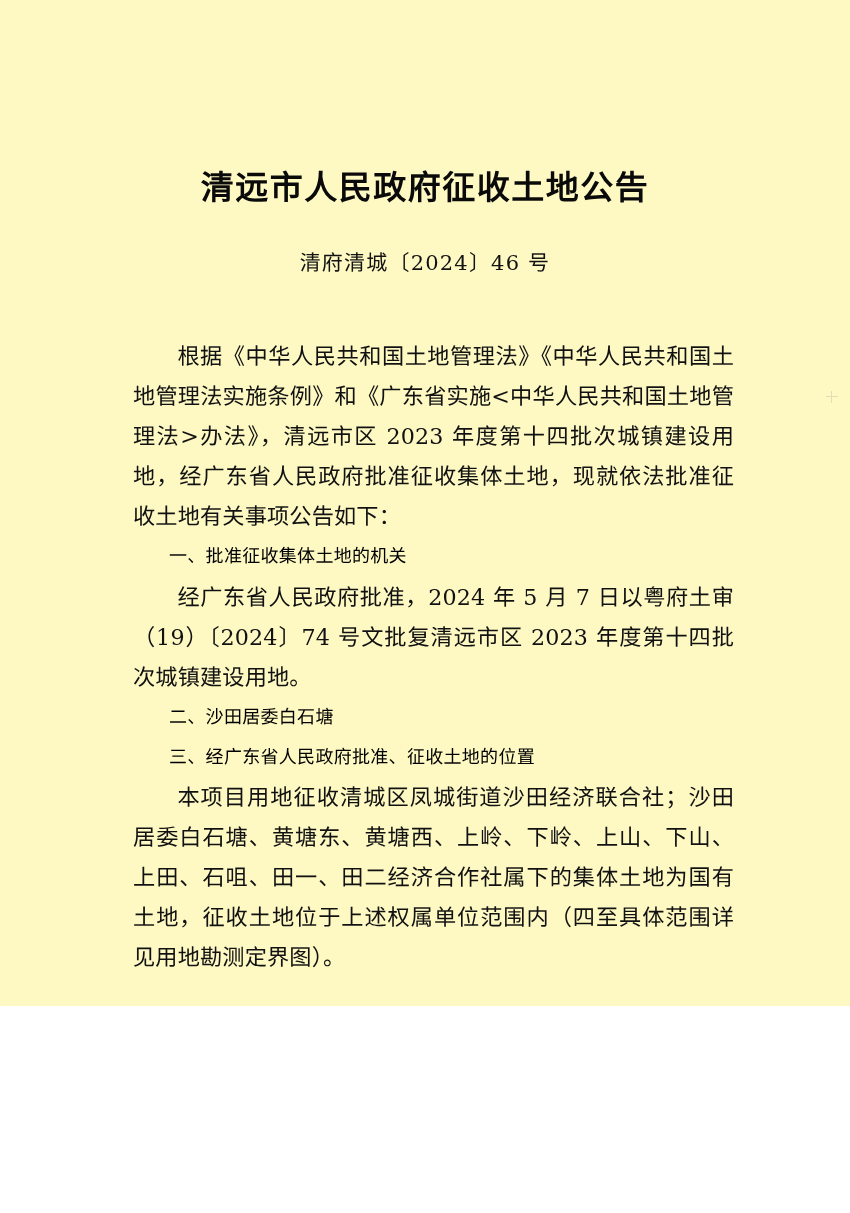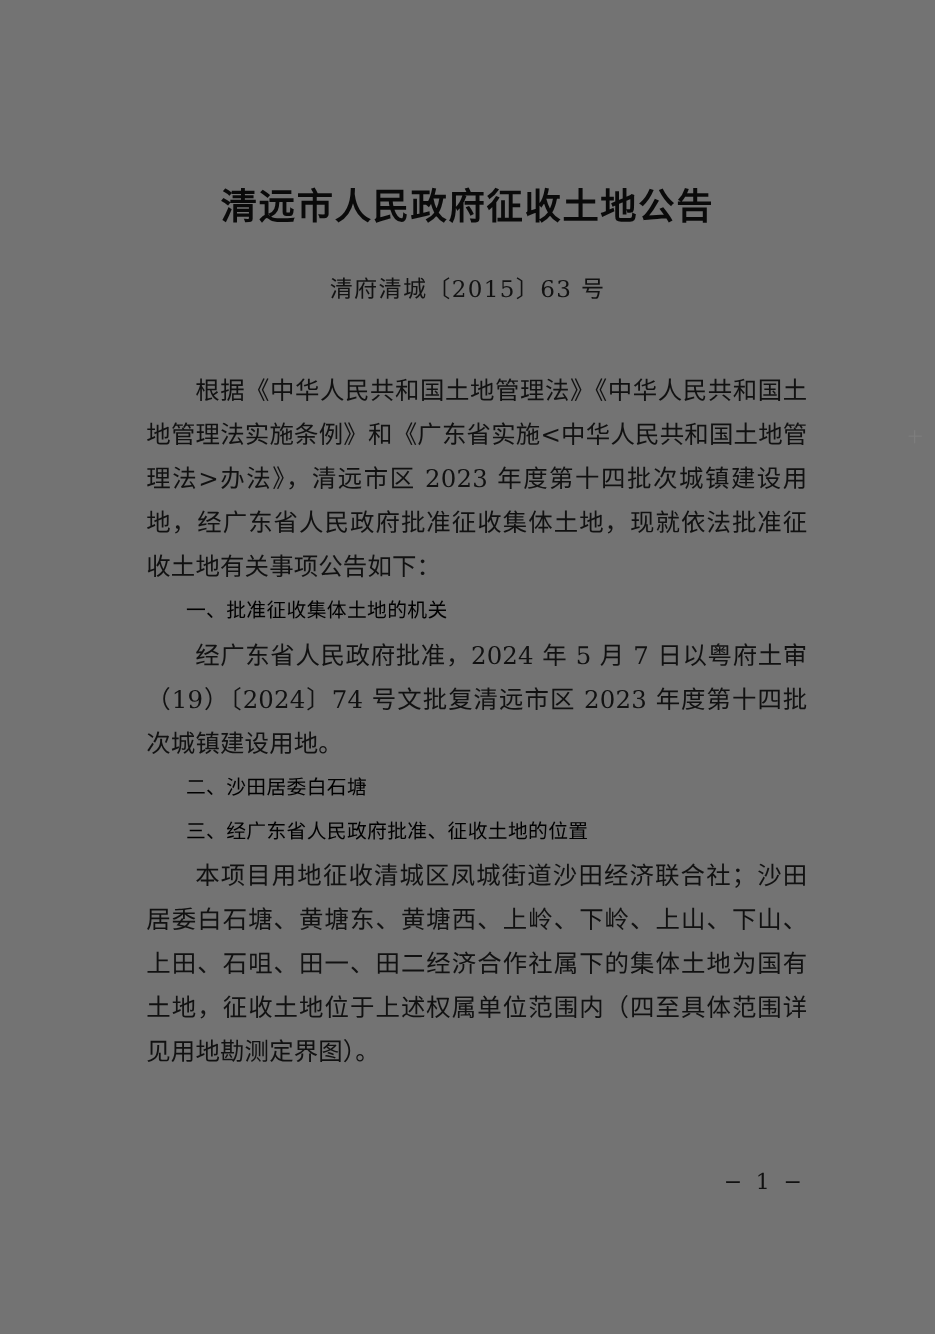--- a/index.html
+++ b/index.html
@@ -5,23 +5,23 @@
 <style>
   html, body {
     margin: 0;
     padding: 0;
     background: #ffffff;
   }
 
   .page {
     position: relative;
     width: 850px;
-    height: 1213px;
+    height: 1006px;
     margin: 0 auto;
-    background: #737373;
+    background: #fef9c3;
     overflow: hidden;
     font-family: "DejaVu Serif", "Liberation Serif", serif;
     color: #111111;
   }
 
   
   .doc-title {
     position: absolute;
     top: 168px;
     left: 0;
@@ -121,21 +121,21 @@
     left: 0; top: 5px; width: 12px; height: 1px;
   }
 </style>
 </head>
 <body>
 
 <div class="page">
 
   <div class="doc-title">清远市人民政府征收土地公告</div>
 
-  <div class="doc-number">清府清城〔2015〕63 号</div>
+  <div class="doc-number">清府清城〔2024〕46 号</div>
 
   <div class="body-block">
 
     <p class="para indent">根据《中华人民共和国土地管理法》《中华人民共和国土地管理法实施条例》和《广东省实施&lt;中华人民共和国土地管理法&gt;办法》，清远市区 2023 年度第十四批次城镇建设用地，经广东省人民政府批准征收集体土地，现就依法批准征收土地有关事项公告如下：</p>
 
     <p class="heading">一、批准征收集体土地的机关</p>
     <p class="para indent">经广东省人民政府批准，2024 年 5 月 7 日以粤府土审（19）〔2024〕74 号文批复清远市区 2023 年度第十四批次城镇建设用地。</p>
 
     <p class="heading">二、沙田居委白石塘</p>
 

